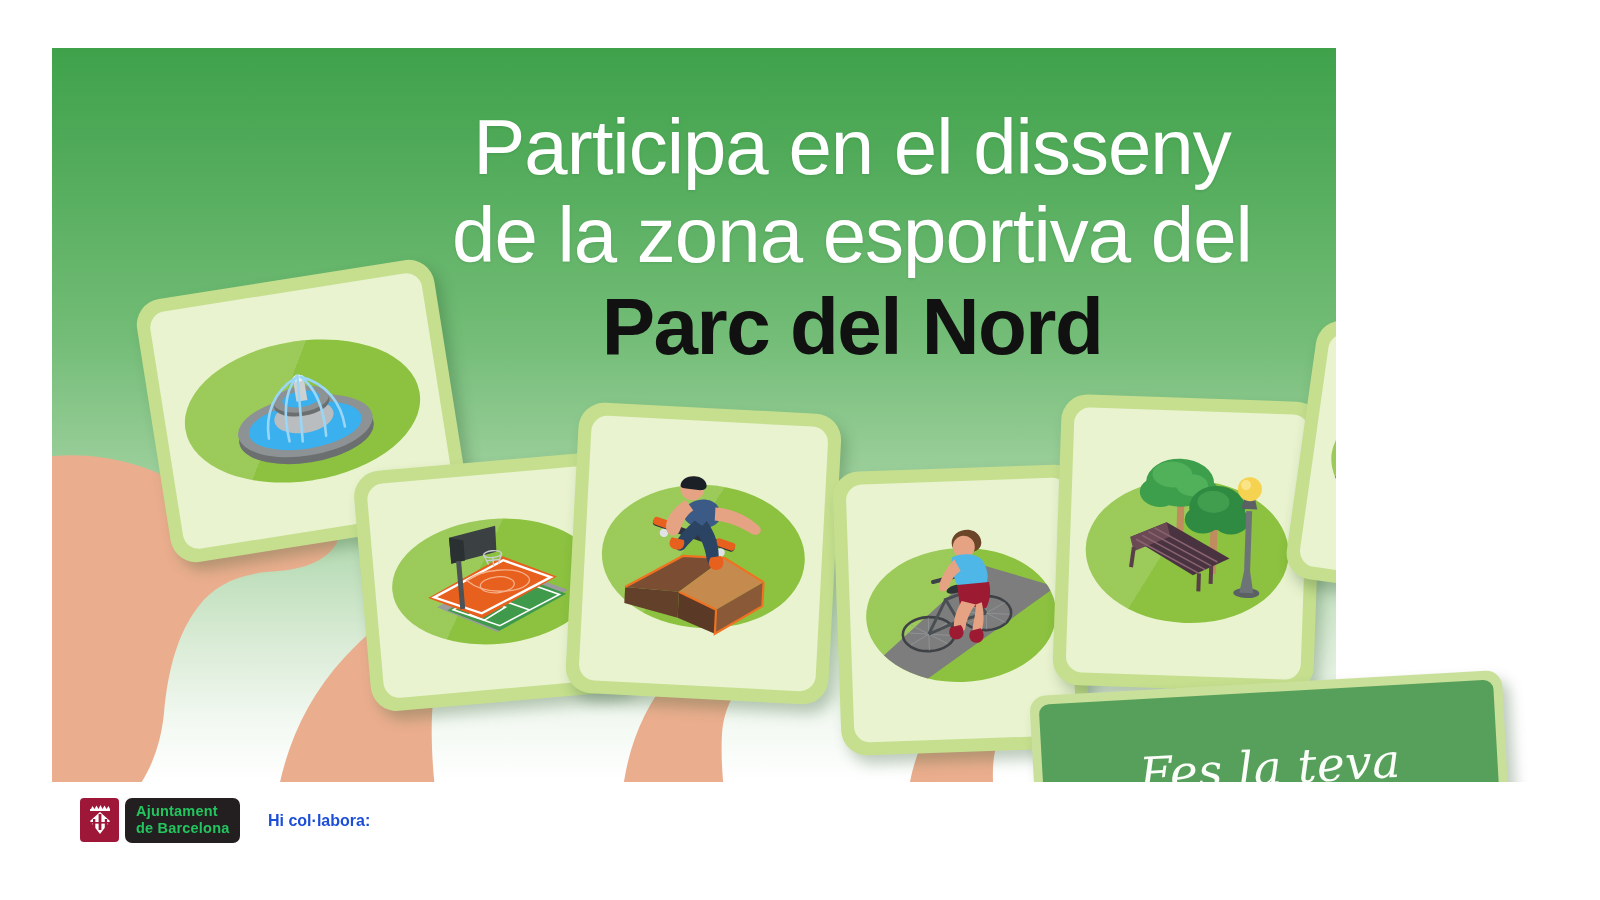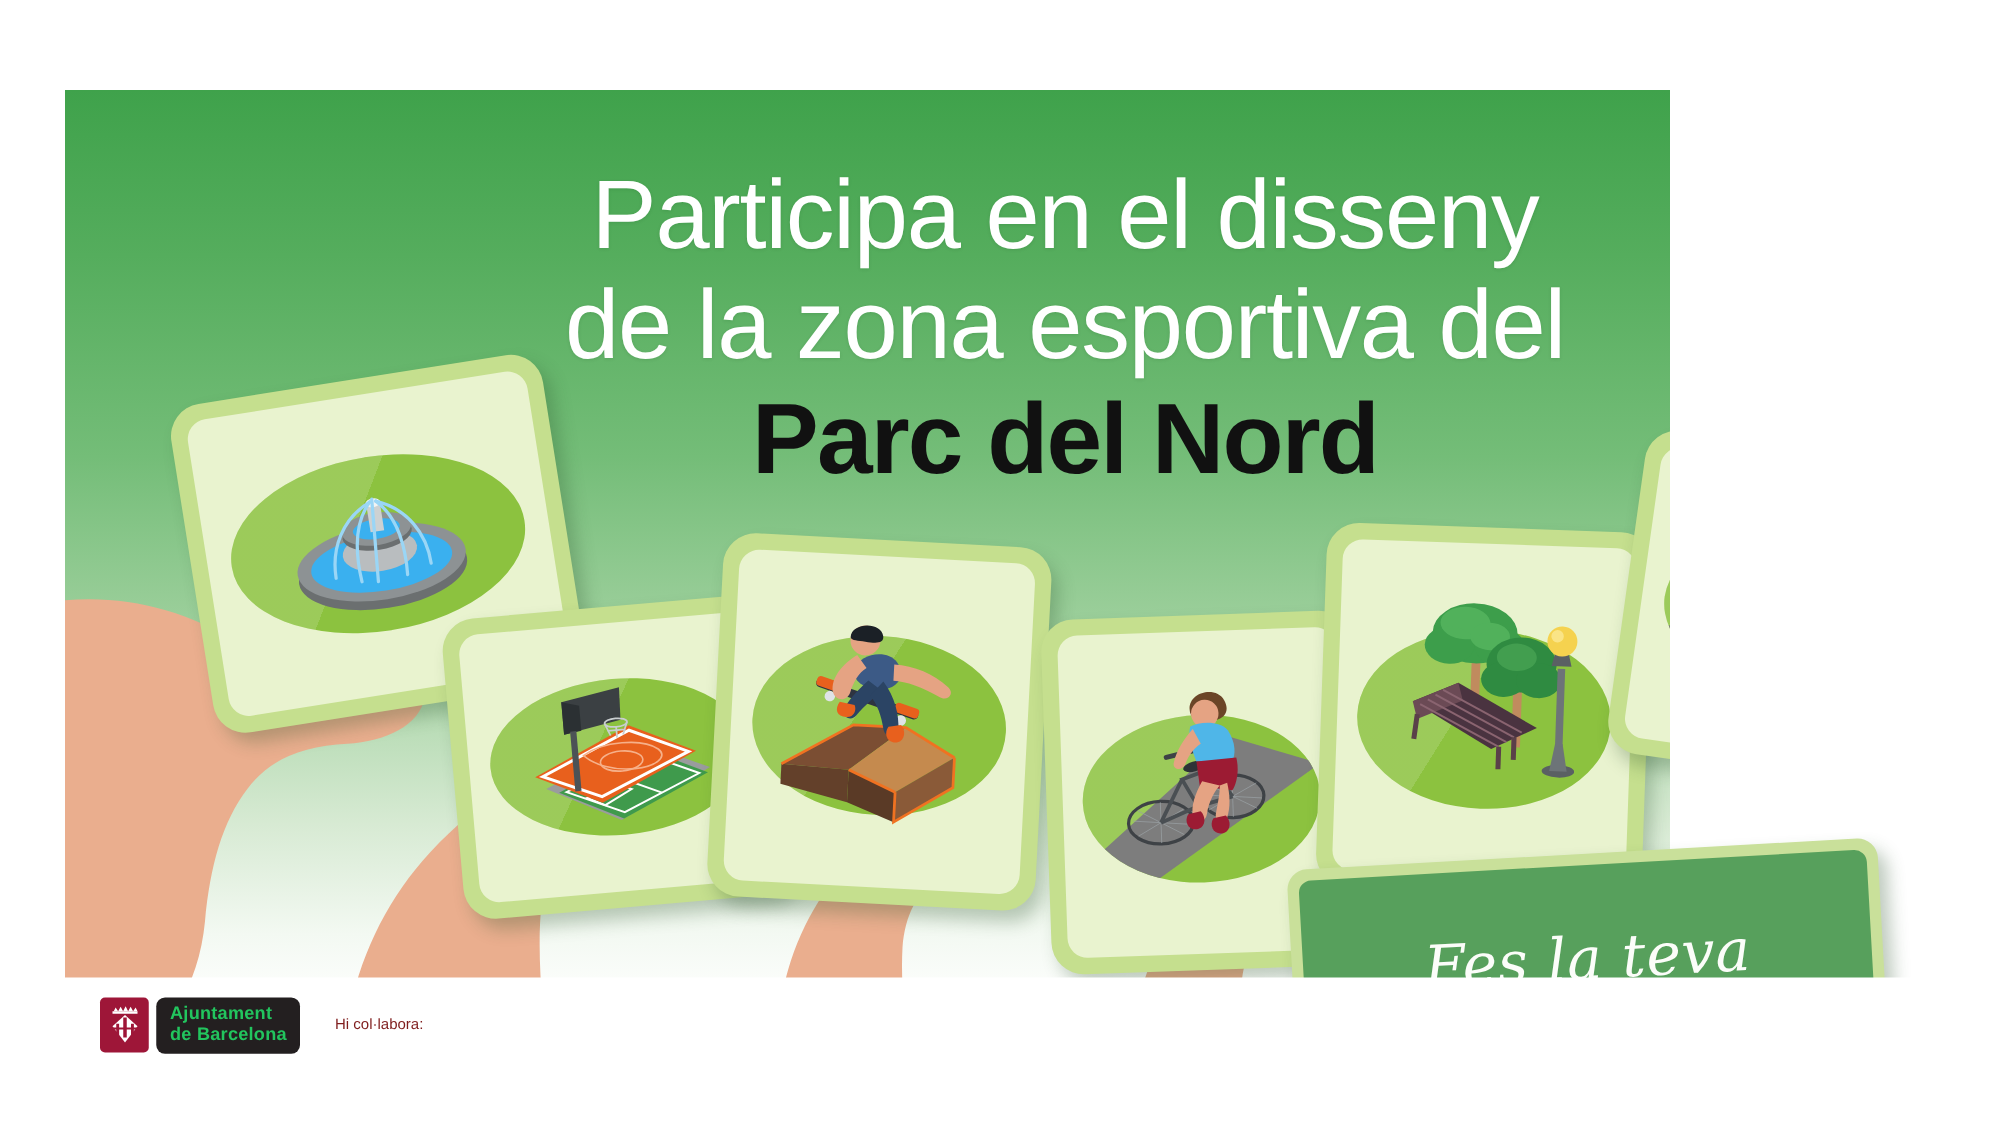--- a/index.html
+++ b/index.html
@@ -4,21 +4,20 @@
 <style>
   html,body{margin:0;padding:0;background:#ffffff;}
   body{width:1600px;height:900px;overflow:hidden;font-family:"Liberation Sans",sans-serif;}
   #poster{position:relative;width:1600px;height:900px;background:#fff;overflow:hidden;}
 
   
   #panel{
     position:absolute;left:52px;top:48px;width:1284px;height:734px;
     background:linear-gradient(180deg,#3fa24b 0%,#55ad5d 18%,#74bd78 40%,#a5d3a3 62%,#d7ead3 80%,#f3f9f2 92%,#ffffff 100%);
     overflow:hidden;
-    margin-top:24px;
   }
 
   
   #headline{
     position:absolute;left:0;top:62px;width:1600px;text-align:center;
     z-index:40;pointer-events:none;
   }
   #headline .l1,#headline .l2{
     display:block;color:#ffffff;font-size:78px;line-height:0.97;
     font-weight:400;letter-spacing:-1px;
@@ -73,21 +72,21 @@
     font-weight:400;font-size:47px;line-height:1.12;text-align:center;
     letter-spacing:.5px;
   }
 
   
   #footer{position:absolute;left:0;top:782px;width:1600px;height:118px;background:#fff;z-index:60;}
   .logo-ajunt{position:absolute;left:80px;top:16px;display:flex;align-items:center;gap:6px;}
   .shield-box{width:39px;height:44px;background:#9e1638;border-radius:4px;display:flex;align-items:center;justify-content:center;}
   .name-box{background:#231f20;border-radius:7px;padding:5px 11px;}
   .name-box .n1,.name-box .n2{display:block;color:#22c55e;font-size:14.5px;font-weight:600;line-height:1.2;letter-spacing:.2px;font-family:"Liberation Sans",sans-serif;}
-  .collab{position:absolute;left:268px;top:30px;font-size:12px;color:#7f1d1d;font-weight:400;font-family:"Liberation Sans",sans-serif;}
+  .collab{position:absolute;left:268px;top:30px;font-size:16px;color:#1d4ed8;font-weight:700;font-family:"Liberation Sans",sans-serif;}
   .logo-dip{position:absolute;left:365px;top:14px;display:flex;align-items:center;gap:10px;}
   .dip-circle{width:44px;height:44px;border-radius:50%;background:#c2063f;display:flex;align-items:center;justify-content:center;}
   .dip-text .d1,.dip-text .d2{display:block;color:#c2063f;font-size:17px;font-weight:700;line-height:1.18;font-family:"Liberation Sans",sans-serif;}
 </style>
 </head>
 <body>
 
 <div id="poster">
 
   <div id="panel">

